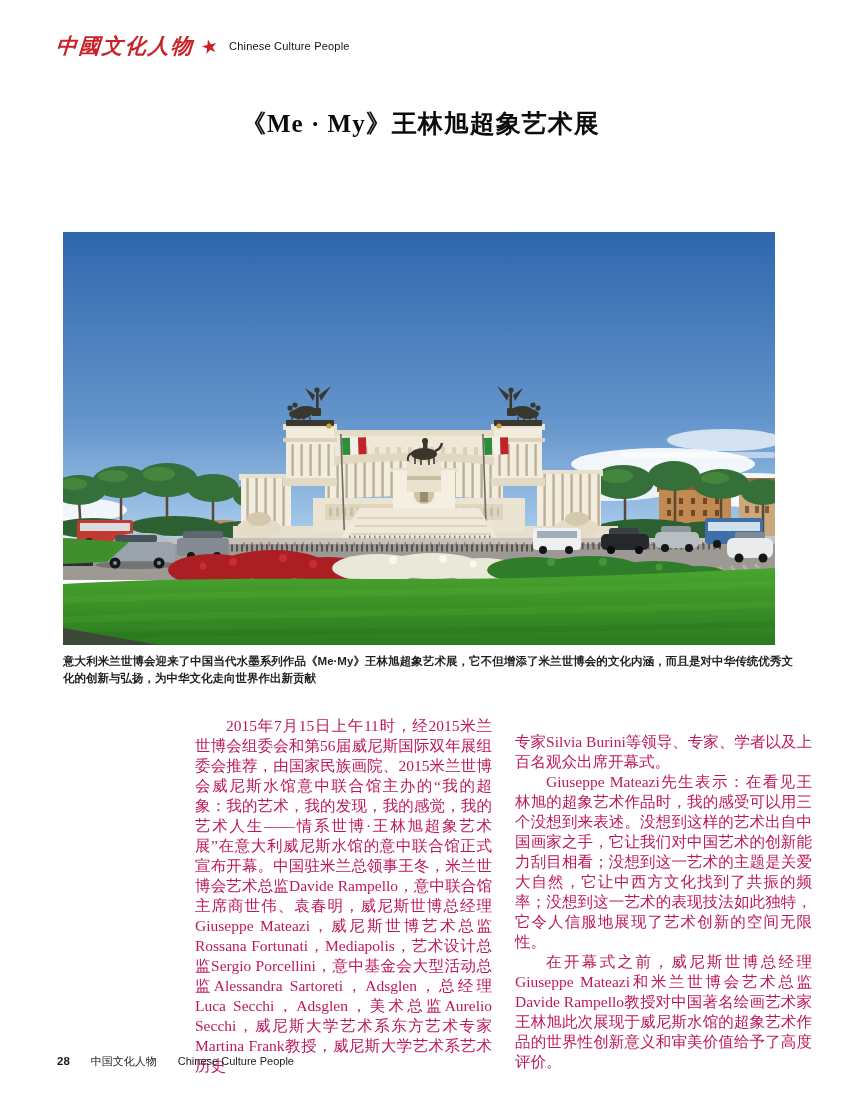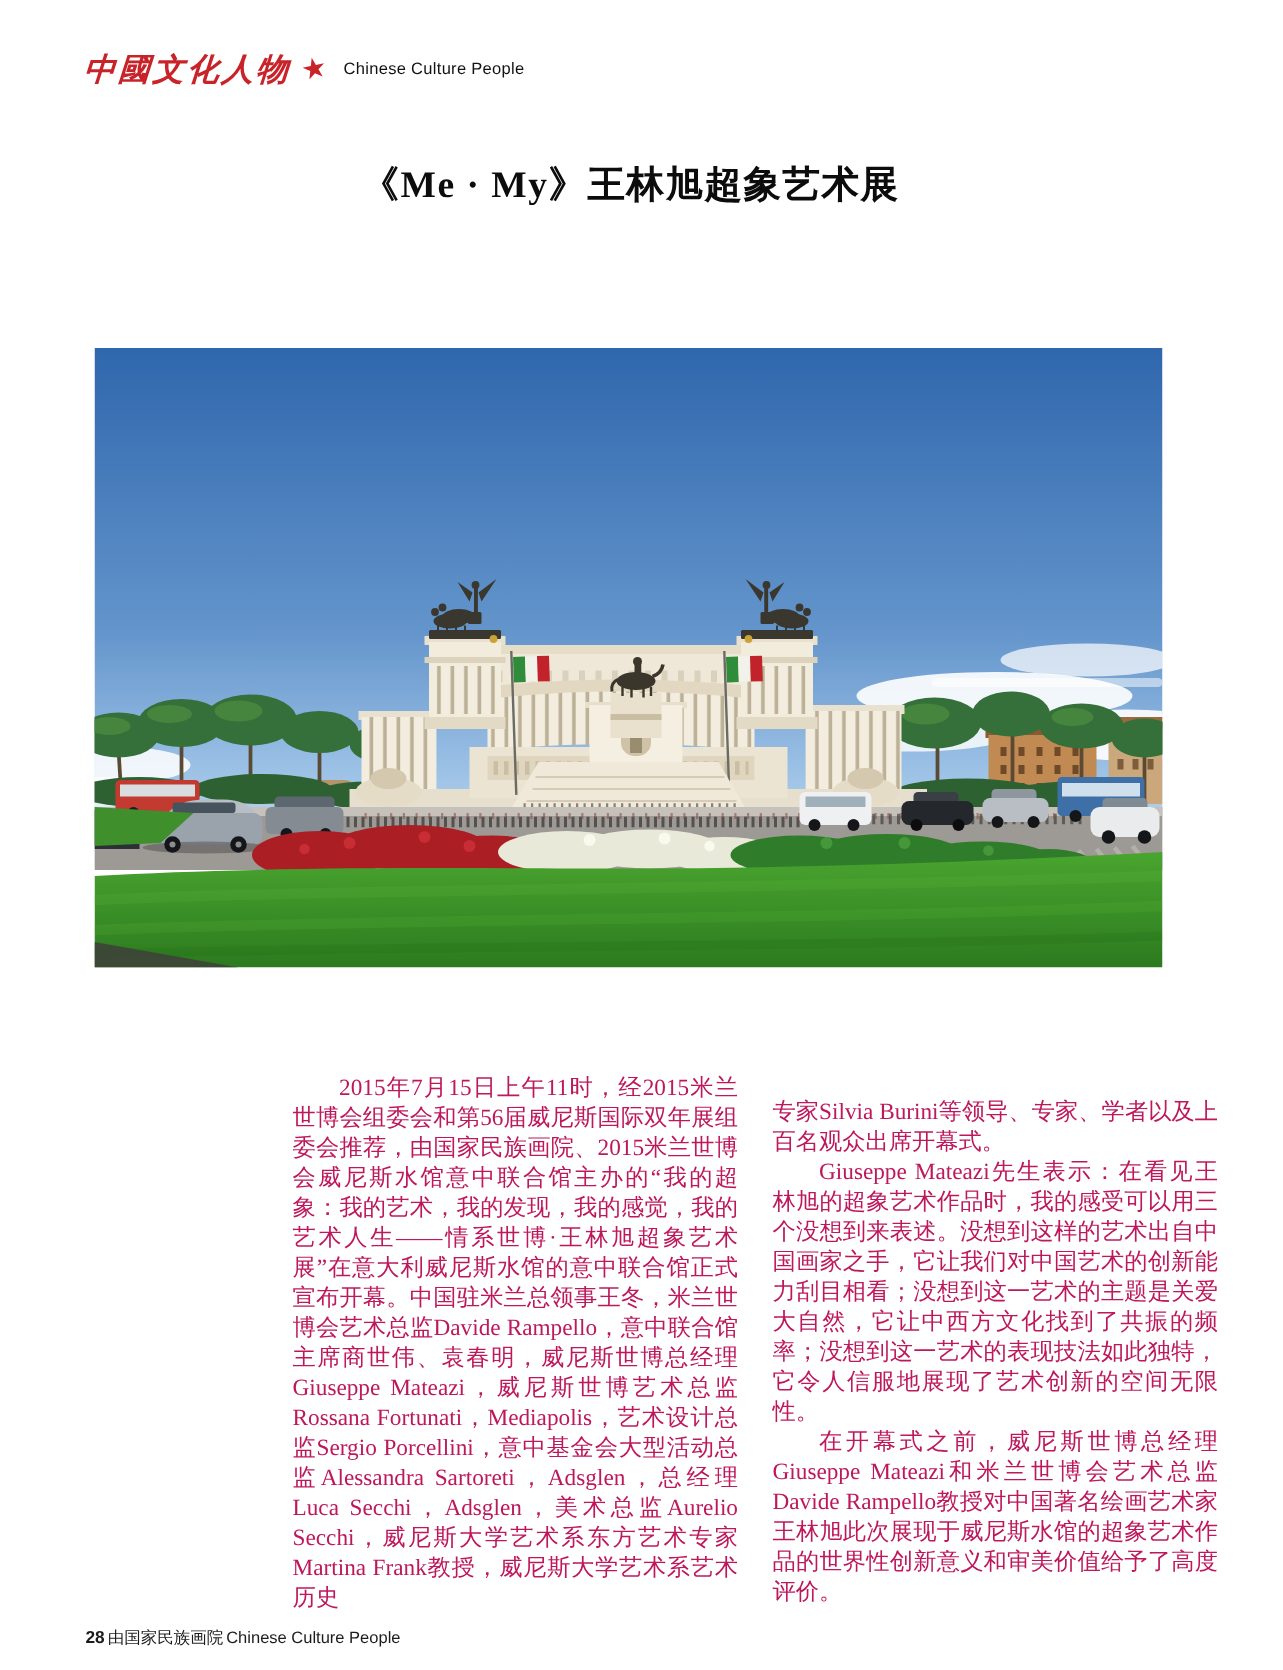--- a/index.html
+++ b/index.html
@@ -28,21 +28,21 @@
     font-size:11.5px;line-height:16.5px;color:#1e1e1e;text-align:justify;
   }
   
   .col{position:absolute;top:716px;width:297px;font-size:15.5px;line-height:20px;text-align:justify;color:#be185d;}
   .col-left{left:195px;}
   .col-right{left:515px;margin-top:16px;}
   .col p{margin:0;}
   .col p.indent{text-indent:2em;}
   
   .footer{
-    position:absolute;left:57px;top:1084px;display:flex;align-items:baseline;gap:2px;
+    position:absolute;left:57px;top:1054px;display:flex;align-items:baseline;gap:21px;
     font-family:"Liberation Sans","DejaVu Sans",sans-serif;font-size:11px;color:#1c1c1c;justify-content:space-between;
   }
   .footer .pn{font-weight:700;font-size:11.5px;}
 </style>
 </head>
 <body>
 
 <div id="page">
 
   <div class="header">
@@ -397,30 +397,31 @@
       <g>
         <path d="M0,352 C120,345 260,347 360,347 C480,347 600,342 712,336 L712,413 L0,413 Z" fill="url(#lawnG)"></path>
         <path d="M0,368 C180,360 420,362 712,352" stroke="#5db53a" stroke-width="7" fill="none" opacity="0.22"></path>
         <path d="M0,388 C200,380 460,382 712,372" stroke="#5db53a" stroke-width="7" fill="none" opacity="0.18"></path>
         <path d="M0,404 C220,398 480,400 712,392" stroke="#1f6b16" stroke-width="6" fill="none" opacity="0.2"></path>
         <polygon points="0,396 96,413 0,413" fill="#3f3f3b" opacity="0.85"></polygon>
       </g>
     </svg>
   </div>
 
+  <div class="caption">意大利米兰世博会迎来了中国当代水墨系列作品《Me·My》王林旭超象艺术展，它不但增添了米兰世博会的文化内涵，而且是对中华传统优秀文化的创新与弘扬，为中华文化走向世界作出新贡献</div>
 
   <div class="col col-left">
     <p class="indent">2015年7月15日上午11时，经2015米兰世博会组委会和第56届威尼斯国际双年展组委会推荐，由国家民族画院、2015米兰世博会威尼斯水馆意中联合馆主办的“我的超象：我的艺术，我的发现，我的感觉，我的艺术人生——情系世博·王林旭超象艺术展”在意大利威尼斯水馆的意中联合馆正式宣布开幕。中国驻米兰总领事王冬，米兰世博会艺术总监Davide Rampello，意中联合馆主席商世伟、袁春明，威尼斯世博总经理Giuseppe Mateazi，威尼斯世博艺术总监Rossana Fortunati，Mediapolis，艺术设计总监Sergio Porcellini，意中基金会大型活动总监Alessandra Sartoreti，Adsglen，总经理Luca Secchi，Adsglen，美术总监Aurelio Secchi，威尼斯大学艺术系东方艺术专家Martina Frank教授，威尼斯大学艺术系艺术历史</p>
   </div>
 
   <div class="col col-right">
     <p>专家Silvia Burini等领导、专家、学者以及上百名观众出席开幕式。</p>
     <p class="indent">Giuseppe Mateazi先生表示：在看见王林旭的超象艺术作品时，我的感受可以用三个没想到来表述。没想到这样的艺术出自中国画家之手，它让我们对中国艺术的创新能力刮目相看；没想到这一艺术的主题是关爱大自然，它让中西方文化找到了共振的频率；没想到这一艺术的表现技法如此独特，它令人信服地展现了艺术创新的空间无限性。</p>
     <p class="indent">在开幕式之前，威尼斯世博总经理Giuseppe Mateazi和米兰世博会艺术总监Davide Rampello教授对中国著名绘画艺术家王林旭此次展现于威尼斯水馆的超象艺术作品的世界性创新意义和审美价值给予了高度评价。</p>
   </div>
 
   <div class="footer">
     <span class="pn">28</span>
-    <span>由国家民族画院</span>
+    <span>中国文化人物</span>
     <span>Chinese Culture People</span>
   </div>
 
 </div>
 
 </body></html>

